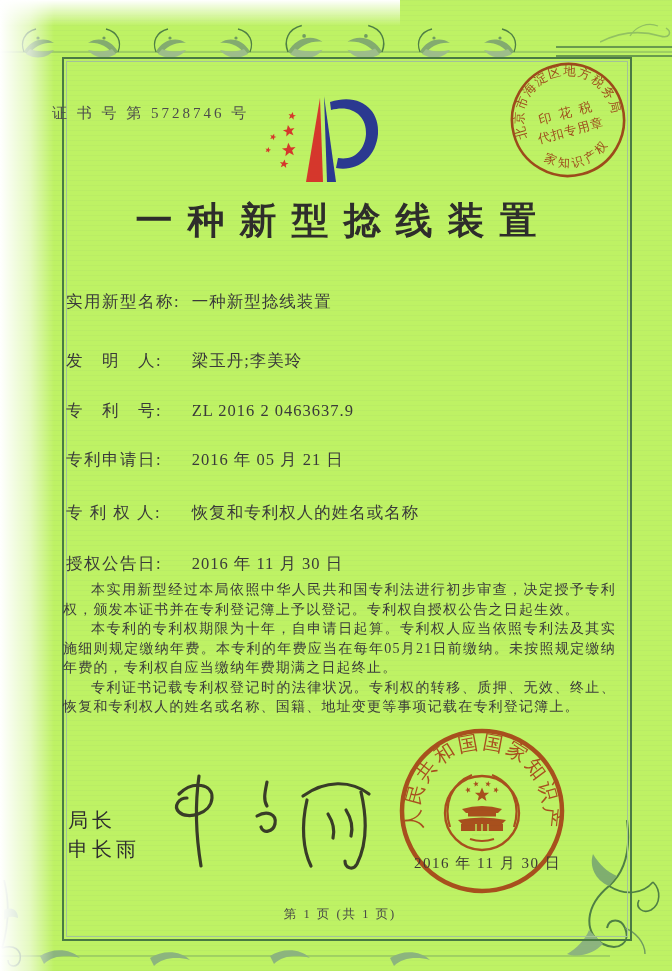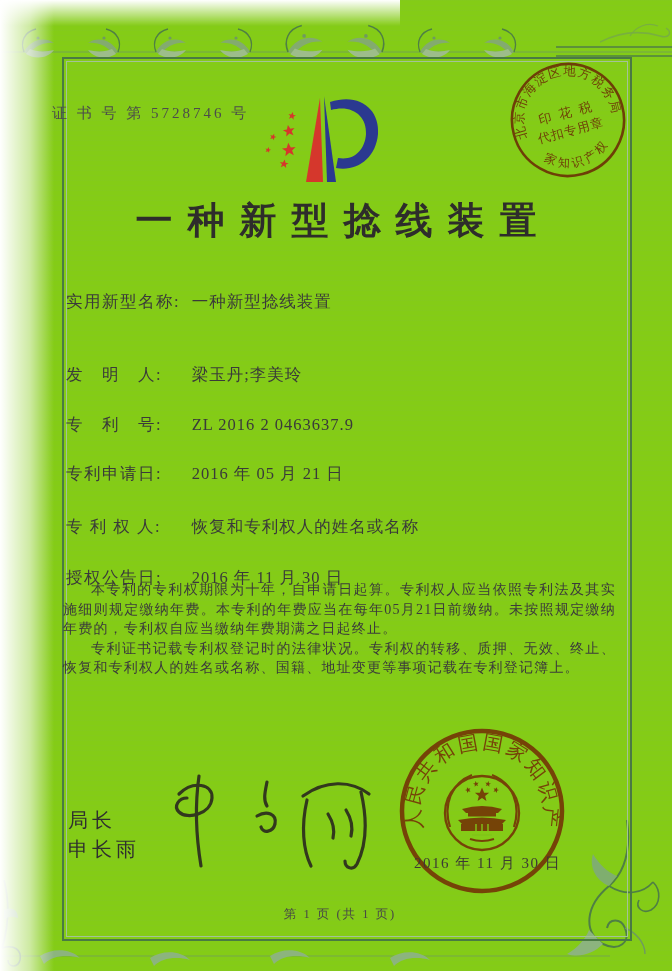--- a/index.html
+++ b/index.html
@@ -1,17 +1,17 @@
 <!DOCTYPE html>
 <html><head>
 <meta charset="utf-8">
 <style>
   html,body{margin:0;padding:0;background:#d8d4cb;}
   .page{position:relative;width:672px;height:971px;overflow:hidden;
-        background:#84cc16;font-family:"Liberation Serif","DejaVu Serif",serif;}
+        background:#bef264;font-family:"Liberation Serif","DejaVu Serif",serif;}
   .paper-texture{position:absolute;inset:0;
         background:repeating-linear-gradient(180deg,
           rgba(130,165,115,0.07) 0px, rgba(130,165,115,0.07) 1px,
           rgba(0,0,0,0) 1px, rgba(0,0,0,0) 5px);
         pointer-events:none;}
   .left-light{position:absolute;left:0;top:0;width:54px;height:971px;
         background:linear-gradient(90deg,#ffffff 0%,rgba(255,255,255,.6) 55%,rgba(255,255,255,0) 100%);
         pointer-events:none;}
   .top-light{position:absolute;left:0;top:0;width:400px;height:26px;
         background:linear-gradient(180deg,#ffffff 0%,rgba(255,255,255,0) 100%);pointer-events:none;}
@@ -23,21 +23,21 @@
   .ornament{position:absolute;pointer-events:none;}
 
   .cert-no{position:absolute;left:52px;top:104px;font-size:15px;letter-spacing:3px;
         color:#4c4c4c;}
   .title{position:absolute;left:0;right:0;top:196px;margin:0;text-align:center;
         font-size:37px;font-weight:700;letter-spacing:15px;text-indent:15px;color:#2e2d2b;}
 
   .fields{position:absolute;left:66px;top:291px;width:545px;color:#3a3a3a;
         font-size:16.5px;letter-spacing:1.5px;}
   .field-row{line-height:21px;}
-  .field-row:nth-child(1){margin-bottom:52px;}
+  .field-row:nth-child(1){margin-bottom:38px;}
   .field-row:nth-child(2){margin-bottom:29px;}
   .field-row:nth-child(3){margin-bottom:28px;}
   .field-row:nth-child(4){margin-bottom:32px;}
   .field-row:nth-child(5){margin-bottom:30px;}
   .field-label{display:inline-block;width:120px;}
   .field-value{letter-spacing:1px;}
 
   .body-text{position:absolute;left:63px;top:580px;width:553px;color:#3b3b3b;
         font-size:14px;line-height:19.5px;letter-spacing:1.2px;text-align:justify;}
   .body-text p{margin:0;text-indent:2em;}
@@ -178,20 +178,21 @@
       <span class="field-label">专 利 权 人:</span>
       <span class="field-value">恢复和专利权人的姓名或名称</span>
     </div>
     <div class="field-row">
       <span class="field-label">授权公告日:</span>
       <span class="field-value">2016 年 11 月 30 日</span>
     </div>
   </div>
 
   <div class="body-text">
+    <p>本实用新型经过本局依照中华人民共和国专利法进行初步审查，决定授予专利权，颁发本证书并在专利登记簿上予以登记。专利权自授权公告之日起生效。</p>
     <p>本专利的专利权期限为十年，自申请日起算。专利权人应当依照专利法及其实施细则规定缴纳年费。本专利的年费应当在每年05月21日前缴纳。未按照规定缴纳年费的，专利权自应当缴纳年费期满之日起终止。</p>
     <p>专利证书记载专利权登记时的法律状况。专利权的转移、质押、无效、终止、恢复和专利权人的姓名或名称、国籍、地址变更等事项记载在专利登记簿上。</p>
   </div>
 
   <div class="director">
     <div>局长</div>
     <div>申长雨</div>
   </div>
 
   <svg class="sig" width="210" height="100" viewBox="0 0 210 100">

